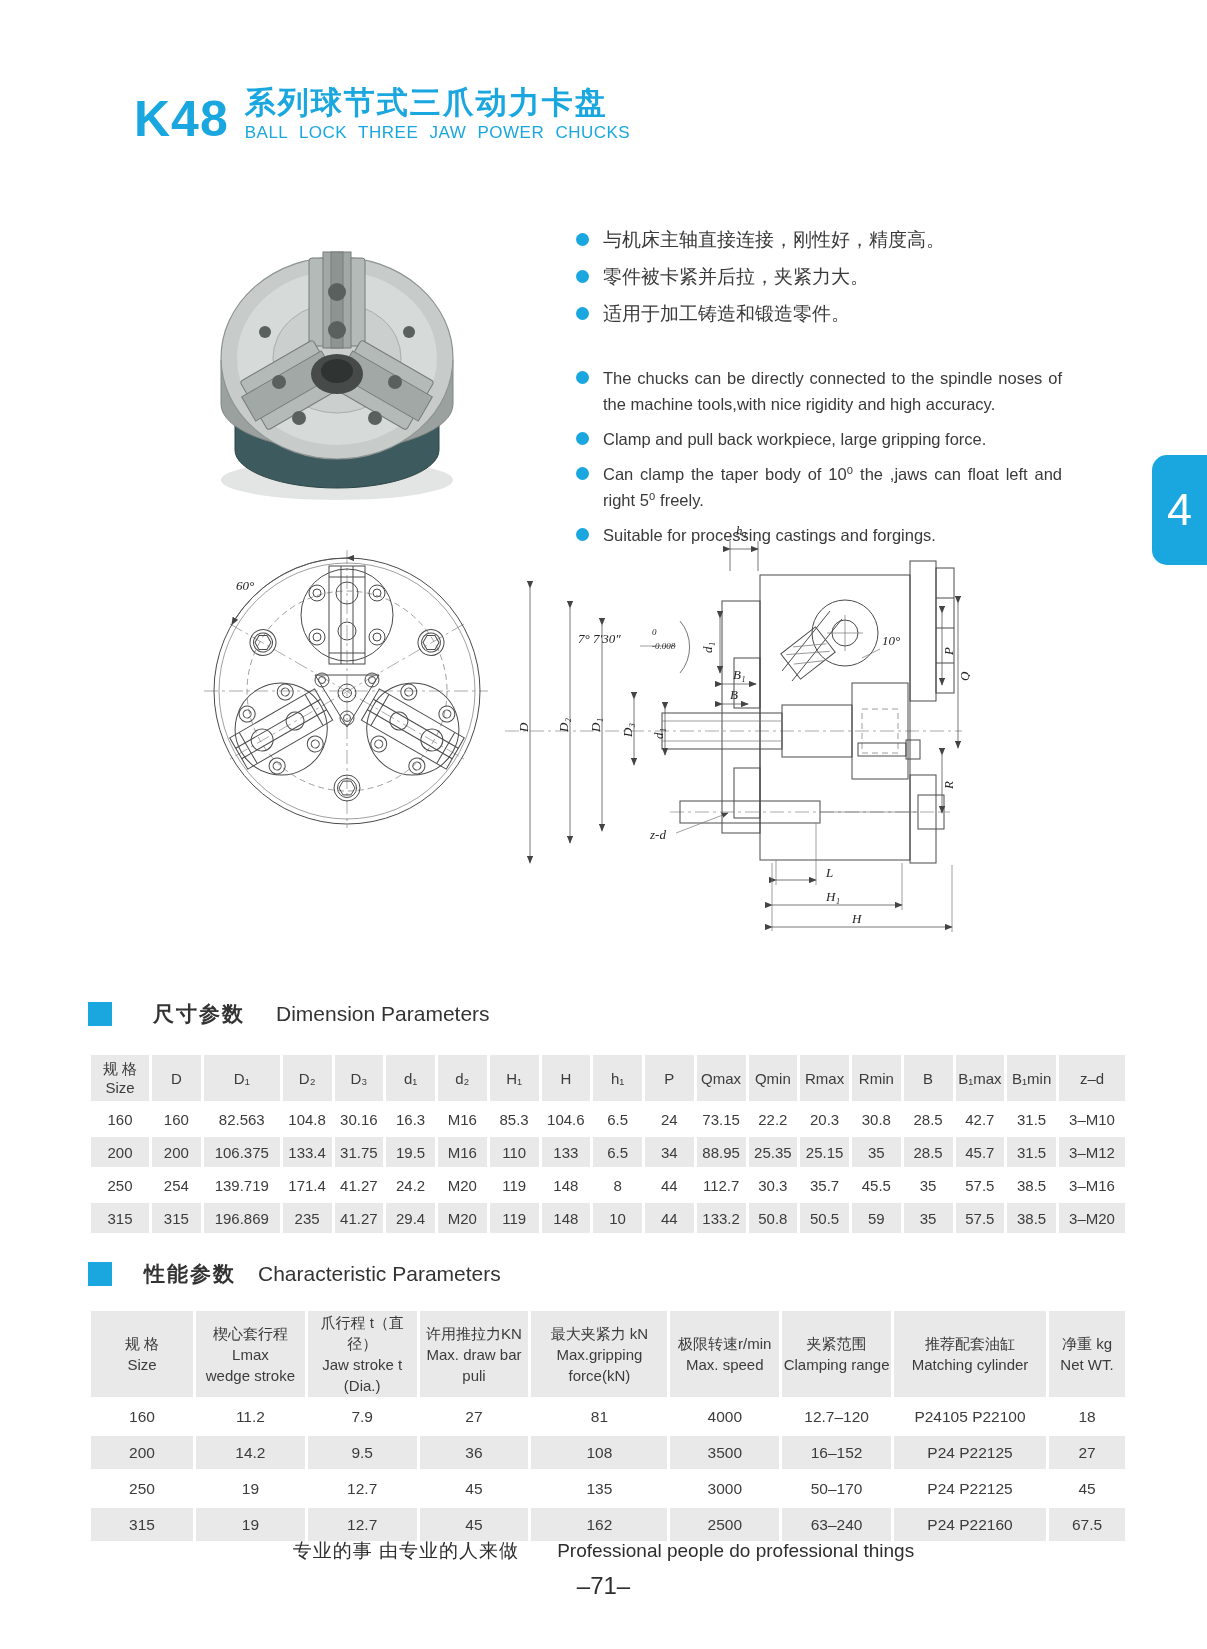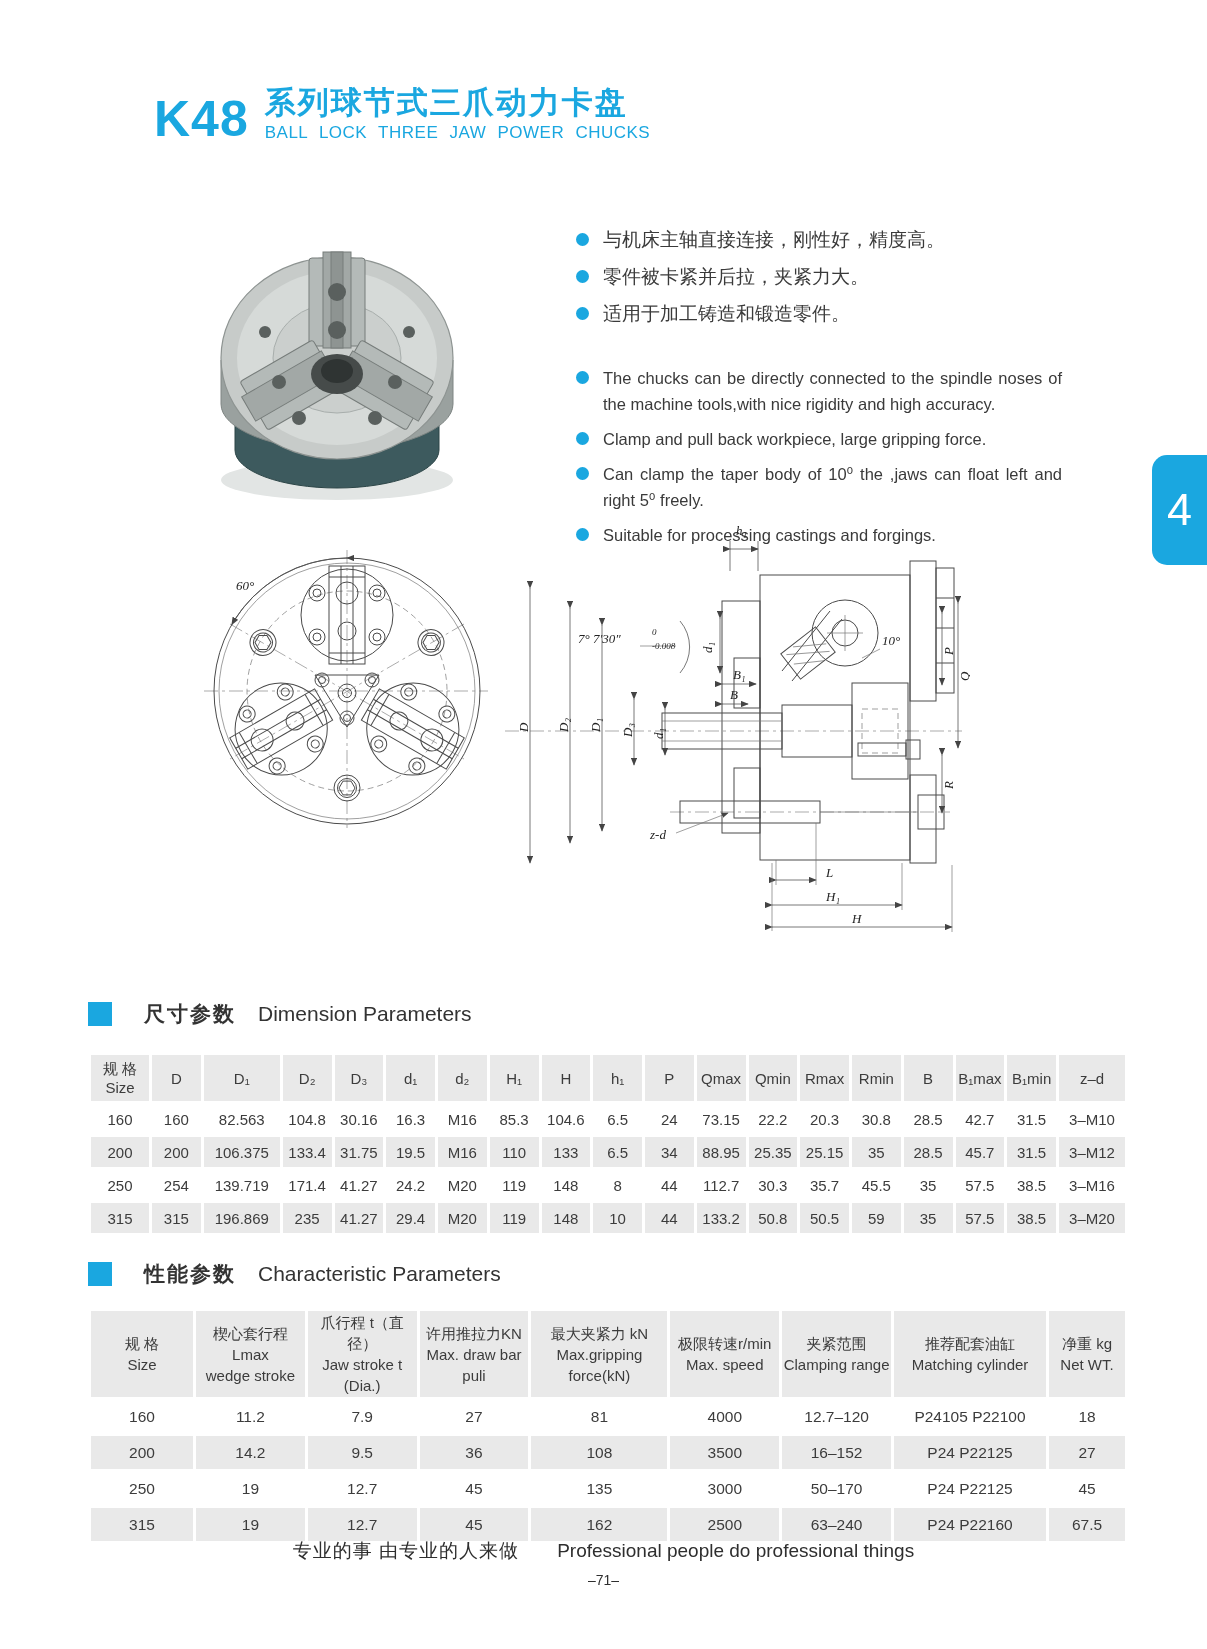--- a/index.html
+++ b/index.html
@@ -5,21 +5,21 @@
 <style>
   html,body{margin:0;padding:0;}
   body{
     width:1207px;height:1649px;position:relative;background:#ffffff;
     font-family:"Liberation Sans","DejaVu Sans",sans-serif;color:#3a3a3a;
     overflow:hidden;
   }
   .abs{position:absolute;}
 
   
-  .hdr{left:134px;top:84px;display:flex;align-items:flex-start;margin-left:20px;}
+  .hdr{left:134px;top:84px;display:flex;align-items:flex-start;}
   .hdr .model{color:var(--accent);font-size:50px;font-weight:bold;line-height:1;margin-top:10px;letter-spacing:1px;}
   .hdr .titles{margin-left:16px;}
   .hdr .t-zh{color:var(--accent);font-size:31px;font-weight:bold;letter-spacing:2px;line-height:1.2;}
   .hdr .t-en{color:var(--accent);font-size:17px;letter-spacing:.5px;word-spacing:6px;margin-top:2px;}
 
   
   .feats{left:576px;top:228px;width:486px;}
   ul.feat{list-style:none;margin:0;padding:0;}
   ul.feat li{display:flex;align-items:flex-start;}
   ul.feat .dot{flex:0 0 13px;width:13px;height:13px;border-radius:50%;background:var(--accent);margin-right:14px;}
@@ -64,21 +64,21 @@
   .char-table th{height:56px;font-size:15px;line-height:21px;}
   .char-table td{height:31px;}
   .char-table th:nth-child(1){width:100px;}
   .char-table th:nth-child(5){width:134px;}
   .char-table th:nth-child(8){width:150px;}
   .char-table th:nth-child(9){width:74px;}
 
   
   .footer{left:0;top:1538px;width:1207px;text-align:center;font-size:19px;color:#2e2e2e;}
   .footer .zh{letter-spacing:1px;margin-right:38px;}
-  .pageno{left:0;top:1572px;width:1207px;text-align:center;font-size:14px;color:#2e2e2e;}
+  .pageno{left:0;top:1572px;width:1207px;text-align:center;font-size:24px;color:#2e2e2e;}
 </style>
 </head>
 <body>
 
 <div class="abs hdr">
   <div class="model">K48</div>
   <div class="titles">
     <div class="t-zh">系列球节式三爪动力卡盘</div>
     <div class="t-en">BALL LOCK THREE JAW POWER CHUCKS</div>
   </div>
@@ -321,21 +321,21 @@
     <line x1="282" y1="392" x2="412" y2="392" class="dimln" marker-start="url(#ar)" marker-end="url(#ar)"></line>
     <line x1="282" y1="350" x2="282" y2="418" class="thin"></line>
     <line x1="412" y1="350" x2="412" y2="397" class="thin"></line>
     <text x="336" y="388" class="dimtxt">H₁</text>
     <line x1="282" y1="414" x2="462" y2="414" class="dimln" marker-start="url(#ar)" marker-end="url(#ar)"></line>
     <line x1="462" y1="352" x2="462" y2="419" class="thin"></line>
     <text x="362" y="410" class="dimtxt">H</text>
   </svg>
 </div>
 
-<div class="abs section-head" style="top:1000px;">
+<div class="abs section-head" style="top:1000px;gap:9px;">
   <span class="sq"></span>
   <span class="zh">尺寸参数</span>
   <span class="en">Dimension Parameters</span>
 </div>
 
 <table class="abs dim-table">
     <thead>
       <tr>
         <th>规 格
 Size</th>

